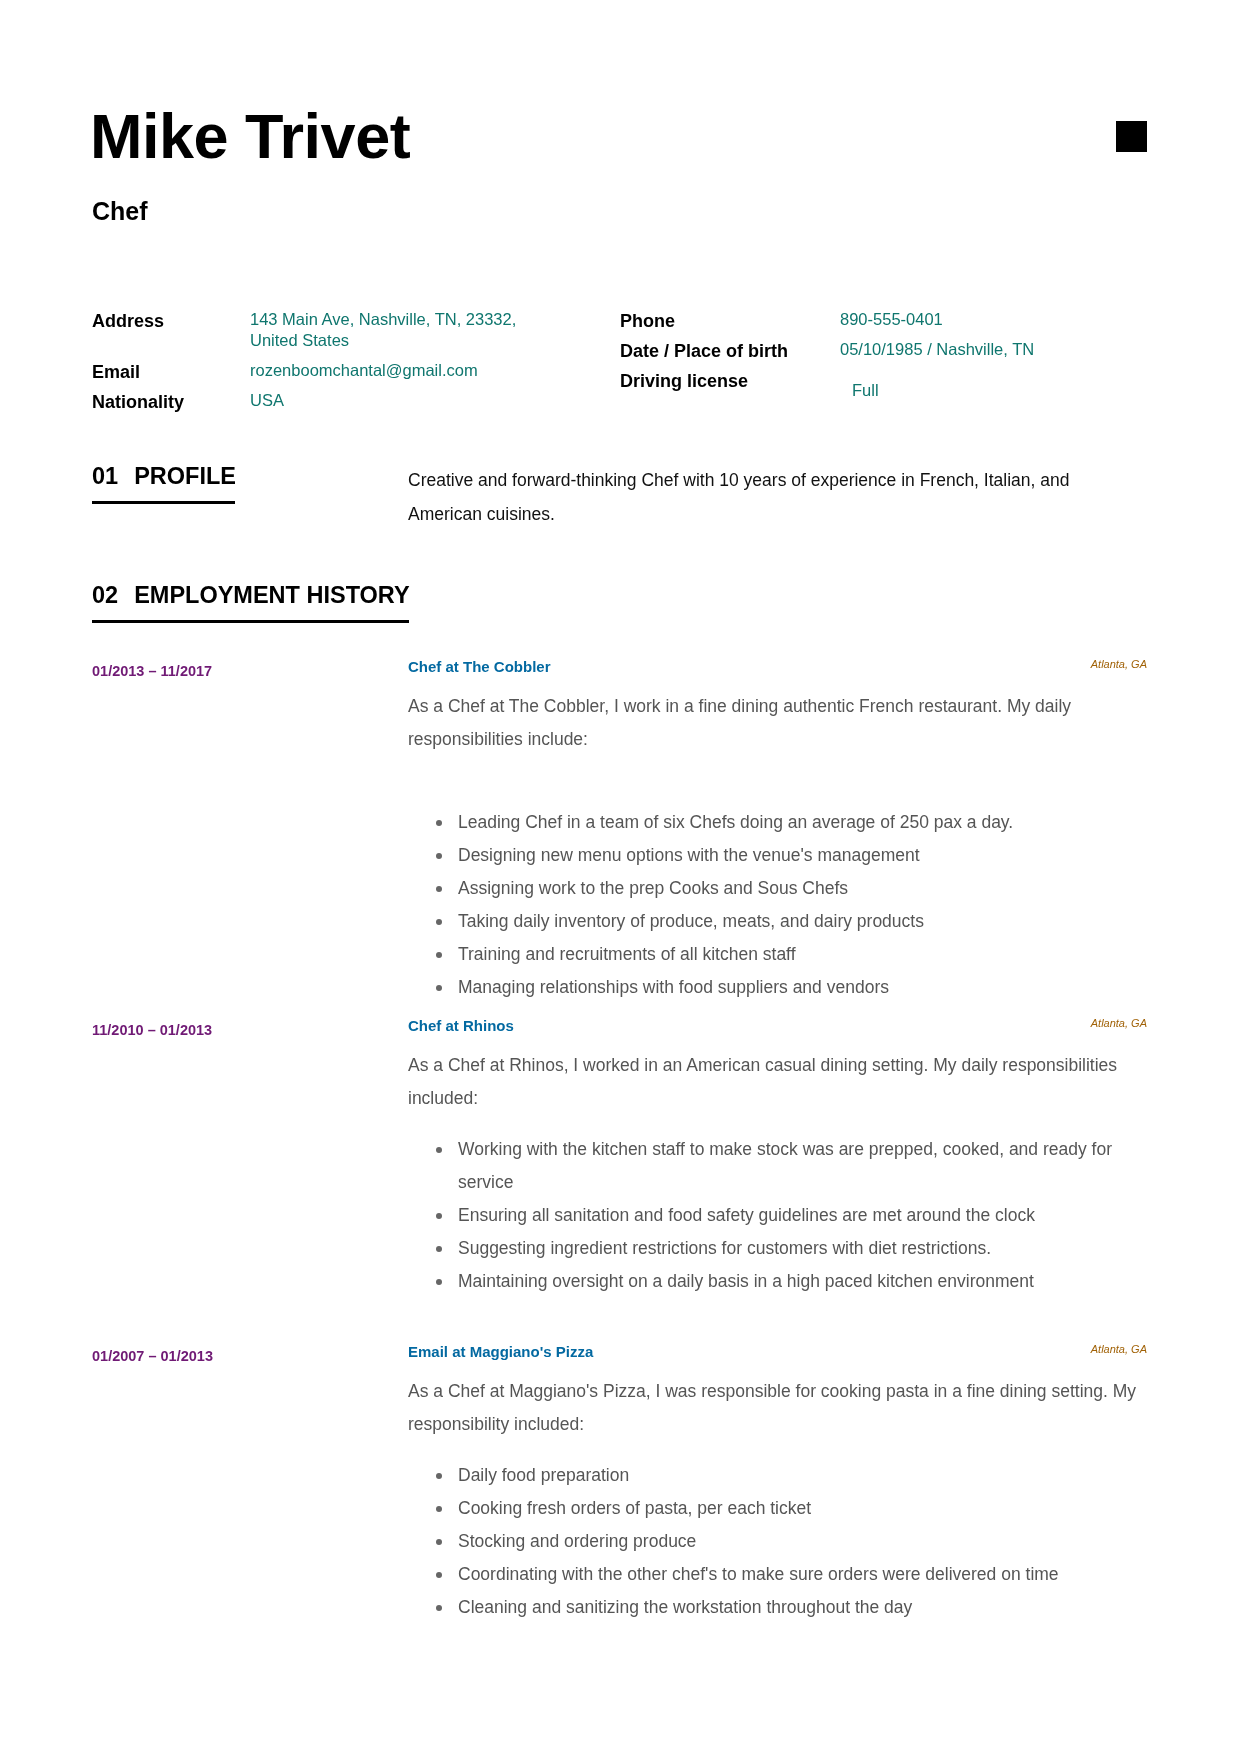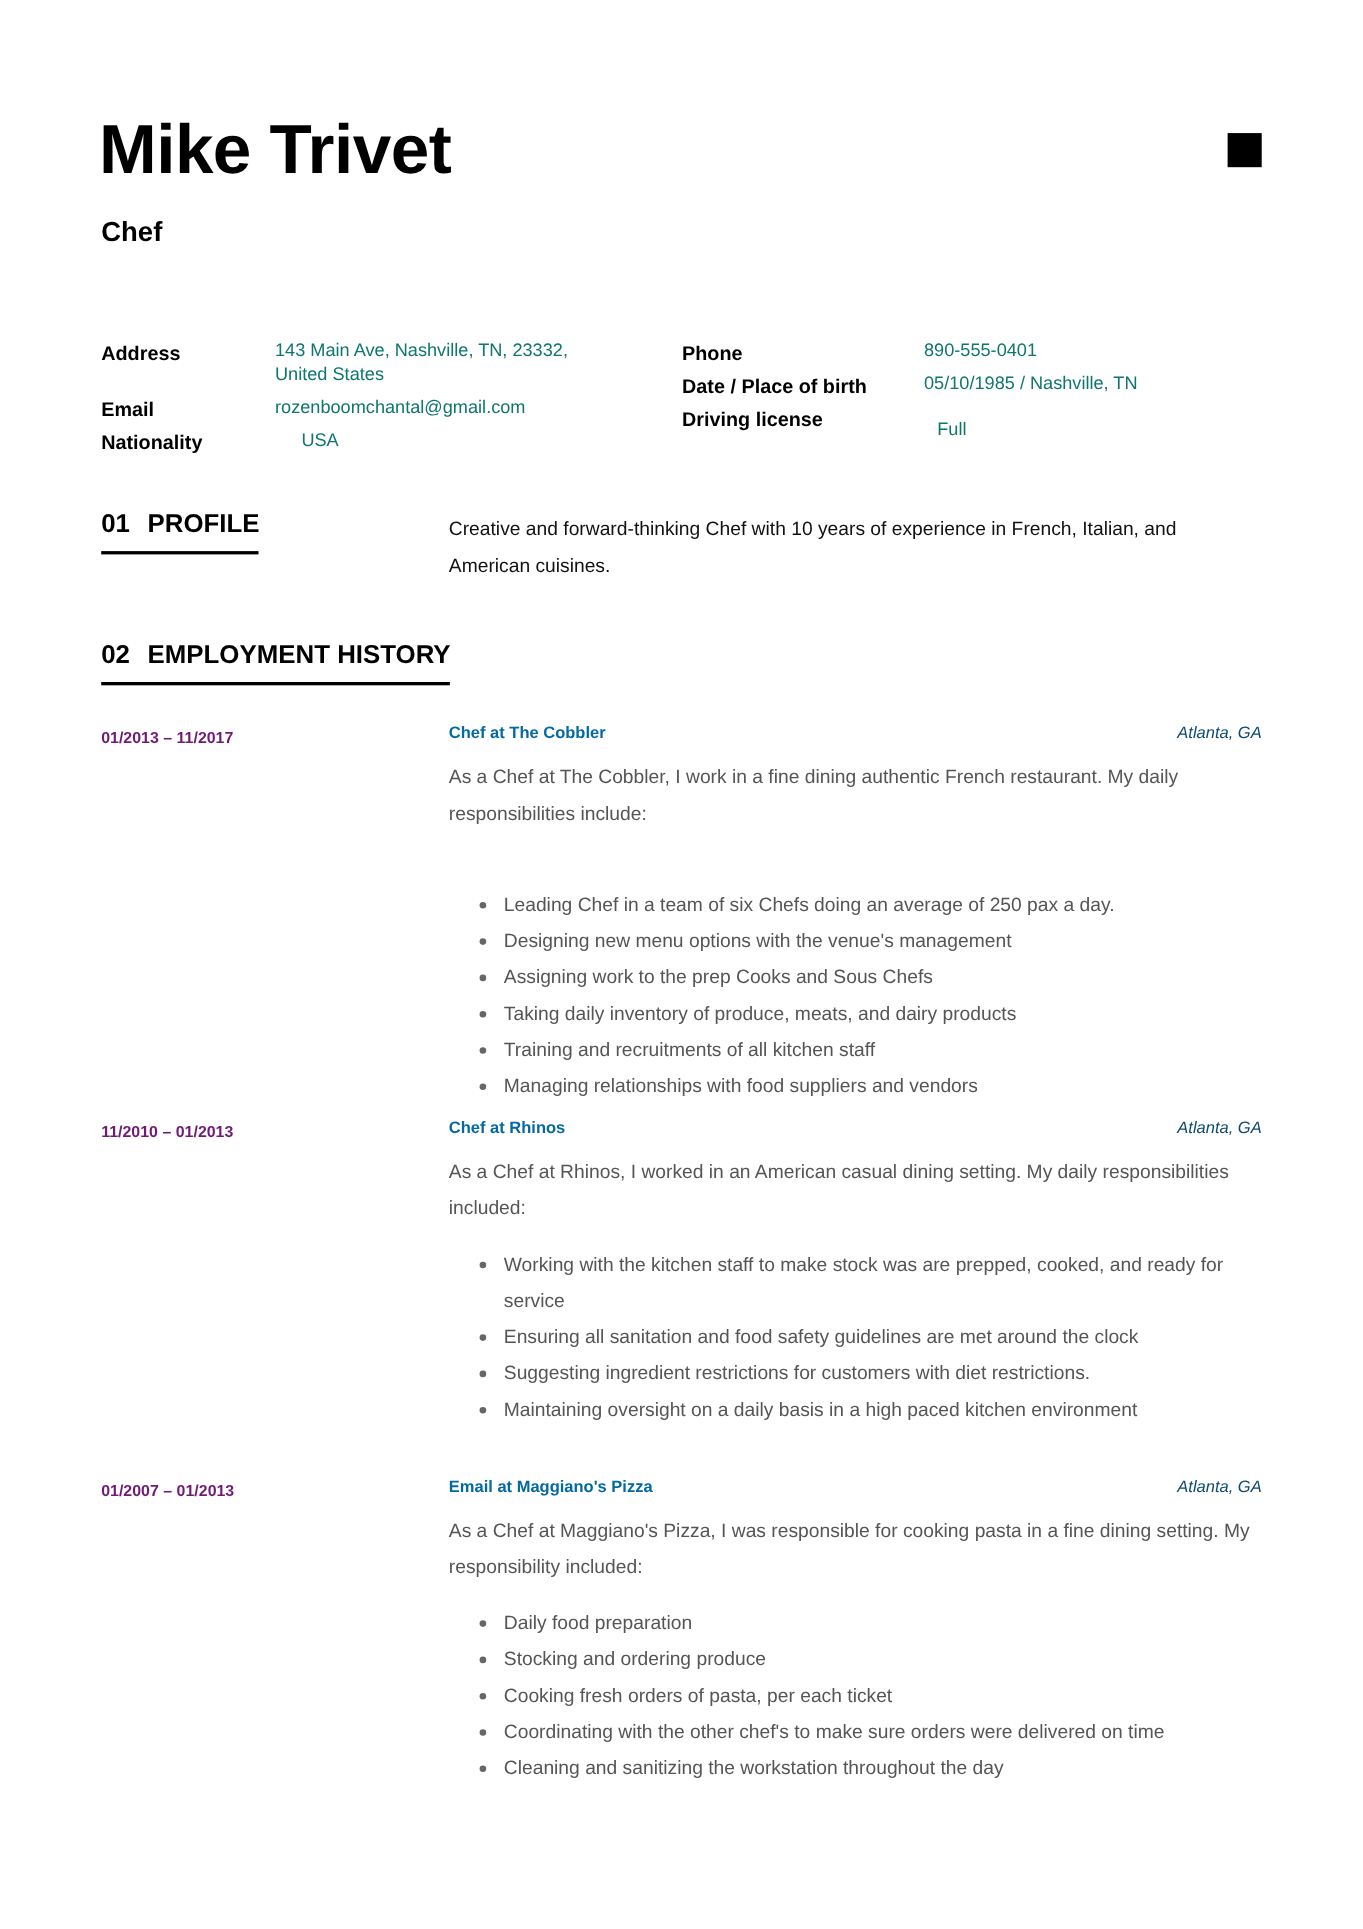--- a/index.html
+++ b/index.html
@@ -46,21 +46,21 @@
     .job-date {
       position: absolute; left: 0; top: 11px;
       font-size: 14.5px; font-weight: bold; color: #701a75; white-space: nowrap;
     }
     .job-title {
       position: absolute; left: 316px; top: 0;
       font-size: 15px; font-weight: bold; line-height: 30px; color: #0369a1; white-space: nowrap;
     }
     .job-location {
       position: absolute; right: 0; top: 6px;
-      font-size: 15px; font-style: italic; color: #0c4a6e; white-space: nowrap;
+      font-size: 11px; font-style: italic; color: #a16207; white-space: nowrap;
     }
     .job-desc {
       position: absolute; left: 316px; top: 38px; width: 740px;
       font-size: 17.5px; line-height: 33px; color: #555;
     }
     .job-bullets {
       position: absolute; left: 316px; width: 740px;
       list-style: none;
     }
     .job-bullets li {
@@ -85,21 +85,21 @@
     <span class="detail-label" style="left:0; top:2px;">Address</span>
     <span class="detail-value" style="left:158px; top:0;">143 Main Ave, Nashville, TN, 23332,</span>
     <span class="detail-value" style="left:158px; top:21px;">United States</span>
   </div>
   <div class="detail-row" style="left:0; top:51px;">
     <span class="detail-label" style="left:0; top:2px;">Email</span>
     <span class="detail-value" style="left:158px; top:0;">rozenboomchantal@gmail.com</span>
   </div>
   <div class="detail-row" style="left:0; top:81px;">
     <span class="detail-label" style="left:0; top:2px;">Nationality</span>
-    <span class="detail-value" style="left:158px; top:0;margin-left:24px;">USA</span>
+    <span class="detail-value" style="left:158px; top:0;">USA</span>
   </div>
 
   <div class="detail-row" style="left:528px; top:0;">
     <span class="detail-label" style="left:0; top:2px;">Phone</span>
     <span class="detail-value" style="left:220px; top:0;">890-555-0401</span>
   </div>
   <div class="detail-row" style="left:528px; top:30px;">
     <span class="detail-label" style="left:0; top:2px;">Date / Place of birth</span>
     <span class="detail-value" style="left:220px; top:0;">05/10/1985 / Nashville, TN</span>
   </div>
@@ -148,18 +148,18 @@
   </ul>
 </div>
 
 <div class="job" style="top:1337px;">
   <div class="job-date">01/2007 – 01/2013</div>
   <div class="job-title">Email at Maggiano's Pizza</div>
   <div class="job-location">Atlanta, GA</div>
   <div class="job-desc">As a Chef at Maggiano's Pizza, I was responsible for cooking pasta in a fine dining setting. My responsibility included:</div>
   <ul class="job-bullets" style="top:122px;">
     <li><span class="bullet"></span><span>Daily food preparation</span></li>
+    <li><span class="bullet"></span><span>Cooking fresh orders of pasta, per each ticket</span></li>
     <li><span class="bullet"></span><span>Stocking and ordering produce</span></li>
-    <li><span class="bullet"></span><span>Cooking fresh orders of pasta, per each ticket</span></li>
     <li><span class="bullet"></span><span>Coordinating with the other chef's to make sure orders were delivered on time</span></li>
     <li><span class="bullet"></span><span>Cleaning and sanitizing the workstation throughout the day</span></li>
   </ul>
 </div>
 
 </body></html>

